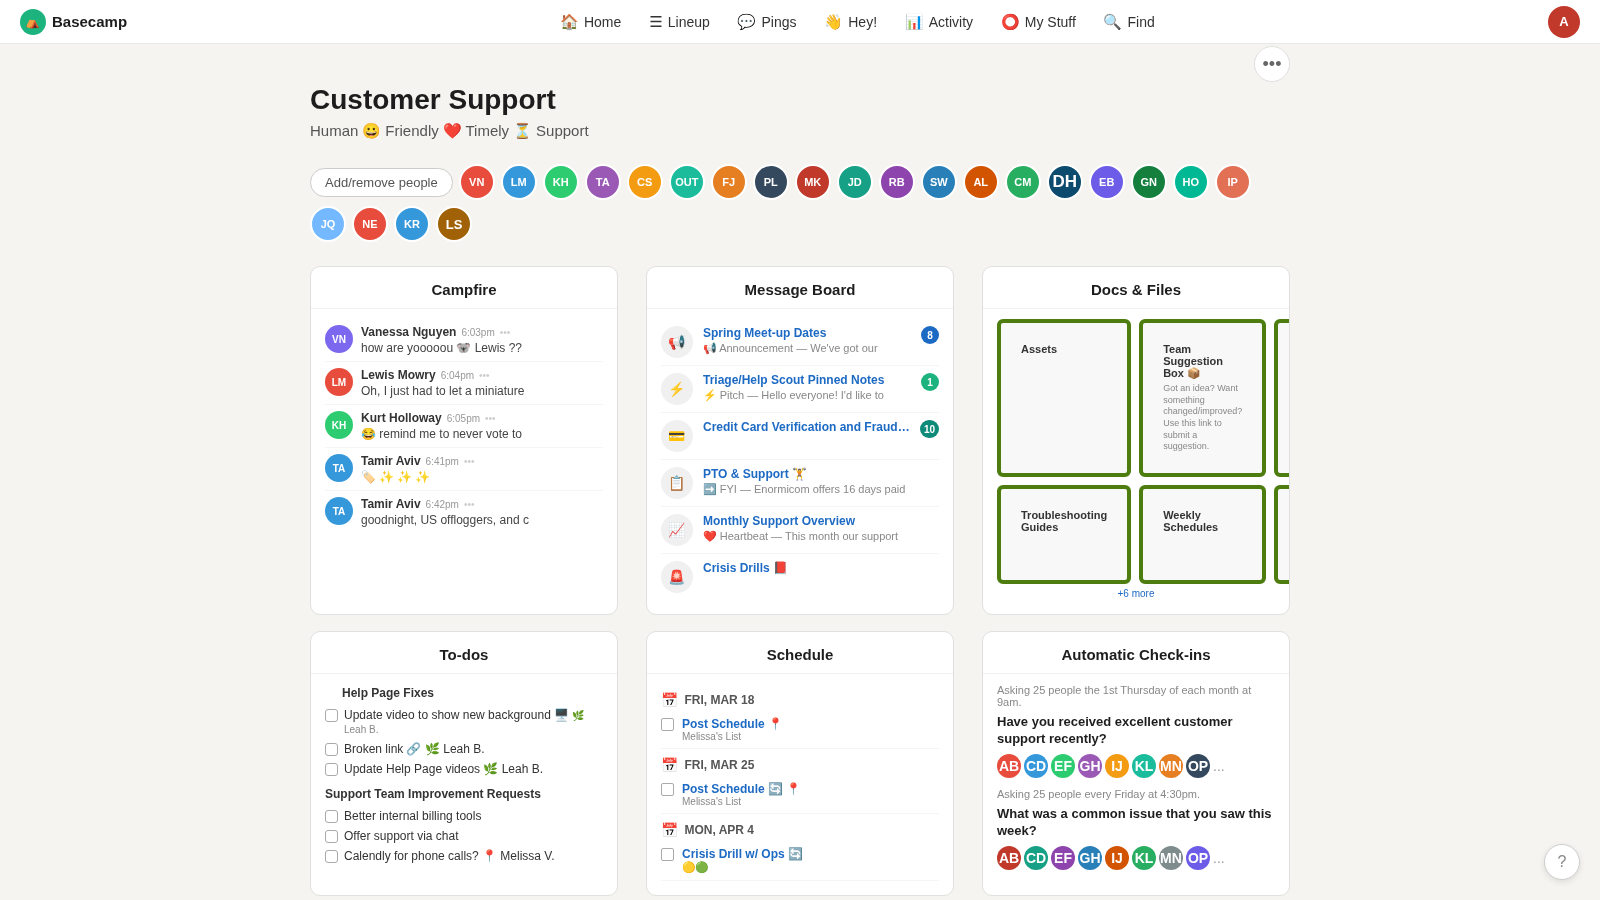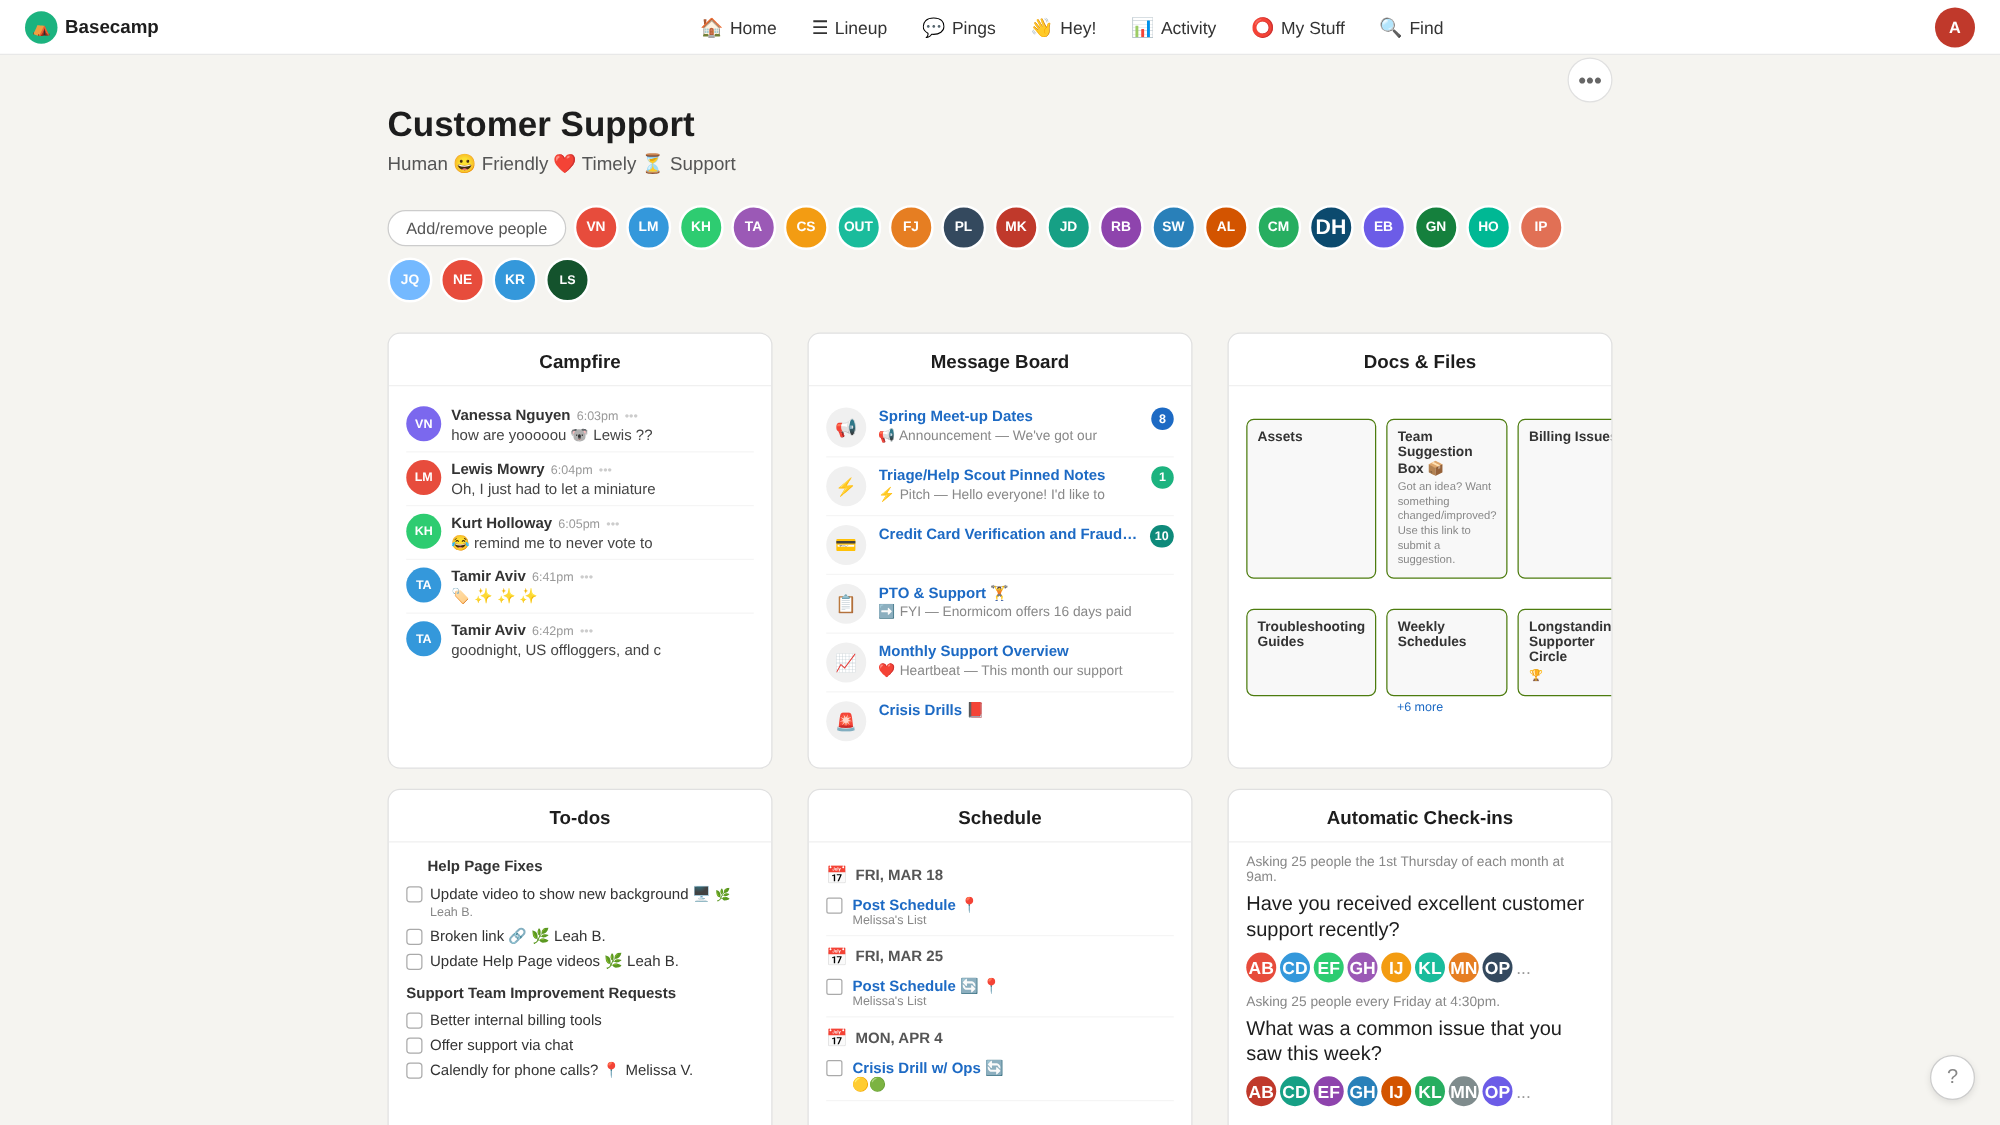--- a/index.html
+++ b/index.html
@@ -255,31 +255,30 @@
     .badge-teal { background: #0e8a7a; }
 
     
     .docs-grid {
       display: grid;
       grid-template-columns: repeat(3, 1fr);
       gap: 8px;
     }
     .doc-item {
       background: #f8f8f8;
-      border: 1px solid #4d7c0f;
+      border: 4px solid #4d7c0f;
       border-radius: 6px;
-      padding: 8px;
+      padding: 20px;
       font-size: 10px;
       color: #555;
       min-height: 70px;
       display: flex;
       flex-direction: column;
       gap: 3px;
       cursor: pointer;
-      margin-top: 16px;
     }
     .doc-item-title {
       font-weight: 700;
       color: #333;
       font-size: 11px;
     }
     .doc-item-preview {
       font-size: 9px;
       color: #888;
       line-height: 1.3;
@@ -364,22 +363,22 @@
     }
     .sched-icons { font-size: 11px; }
 
     
     .checkin-meta {
       font-size: 11px;
       color: #888;
       margin-bottom: 6px;
     }
     .checkin-question {
-      font-size: 16px;
-      font-weight: 400;
+      font-size: 13px;
+      font-weight: 700;
       color: #1d1d1d;
       margin-bottom: 6px;
       line-height: 1.3;
     }
     .checkin-avatars {
       display: flex;
       gap: 3px;
       flex-wrap: wrap;
       margin-bottom: 10px;
     }
@@ -476,21 +475,21 @@
       <div class="avatar-circle" style="background: rgb(211, 84, 0); font-size: 11px;">AL</div>
       <div class="avatar-circle" style="background: rgb(39, 174, 96); font-size: 11px;">CM</div>
       <div class="avatar-circle" style="background: #0c4a6e; font-size: 17px;">DH</div>
       <div class="avatar-circle" style="background: rgb(108, 92, 231); font-size: 11px;">EB</div>
       <div class="avatar-circle" style="background: #15803d; font-size: 11px;">GN</div>
       <div class="avatar-circle" style="background: rgb(0, 184, 148); font-size: 11px;">HO</div>
       <div class="avatar-circle" style="background: rgb(225, 112, 85); font-size: 11px;">IP</div>
       <div class="avatar-circle" style="background: rgb(116, 185, 255); font-size: 11px;">JQ</div>
       <div class="avatar-circle" style="background: rgb(231, 76, 60); font-size: 11px;">NE</div>
       <div class="avatar-circle" style="background: rgb(52, 152, 219); font-size: 11px;">KR</div>
-      <div class="avatar-circle" style="background: #14532d; font-size: 10px;">LS</div>
+      <div class="avatar-circle" style="background: #a16207; font-size: 13px;">LS</div>
     </div>
 
   <div class="cards-grid">
 
     <div class="card">
       <div class="card-header">Campfire</div>
       <div class="card-body" id="campfire-messages">
       <div class="campfire-msg">
     <div class="msg-avatar" style="background:#7b68ee">VN</div>
     <div class="msg-content">

